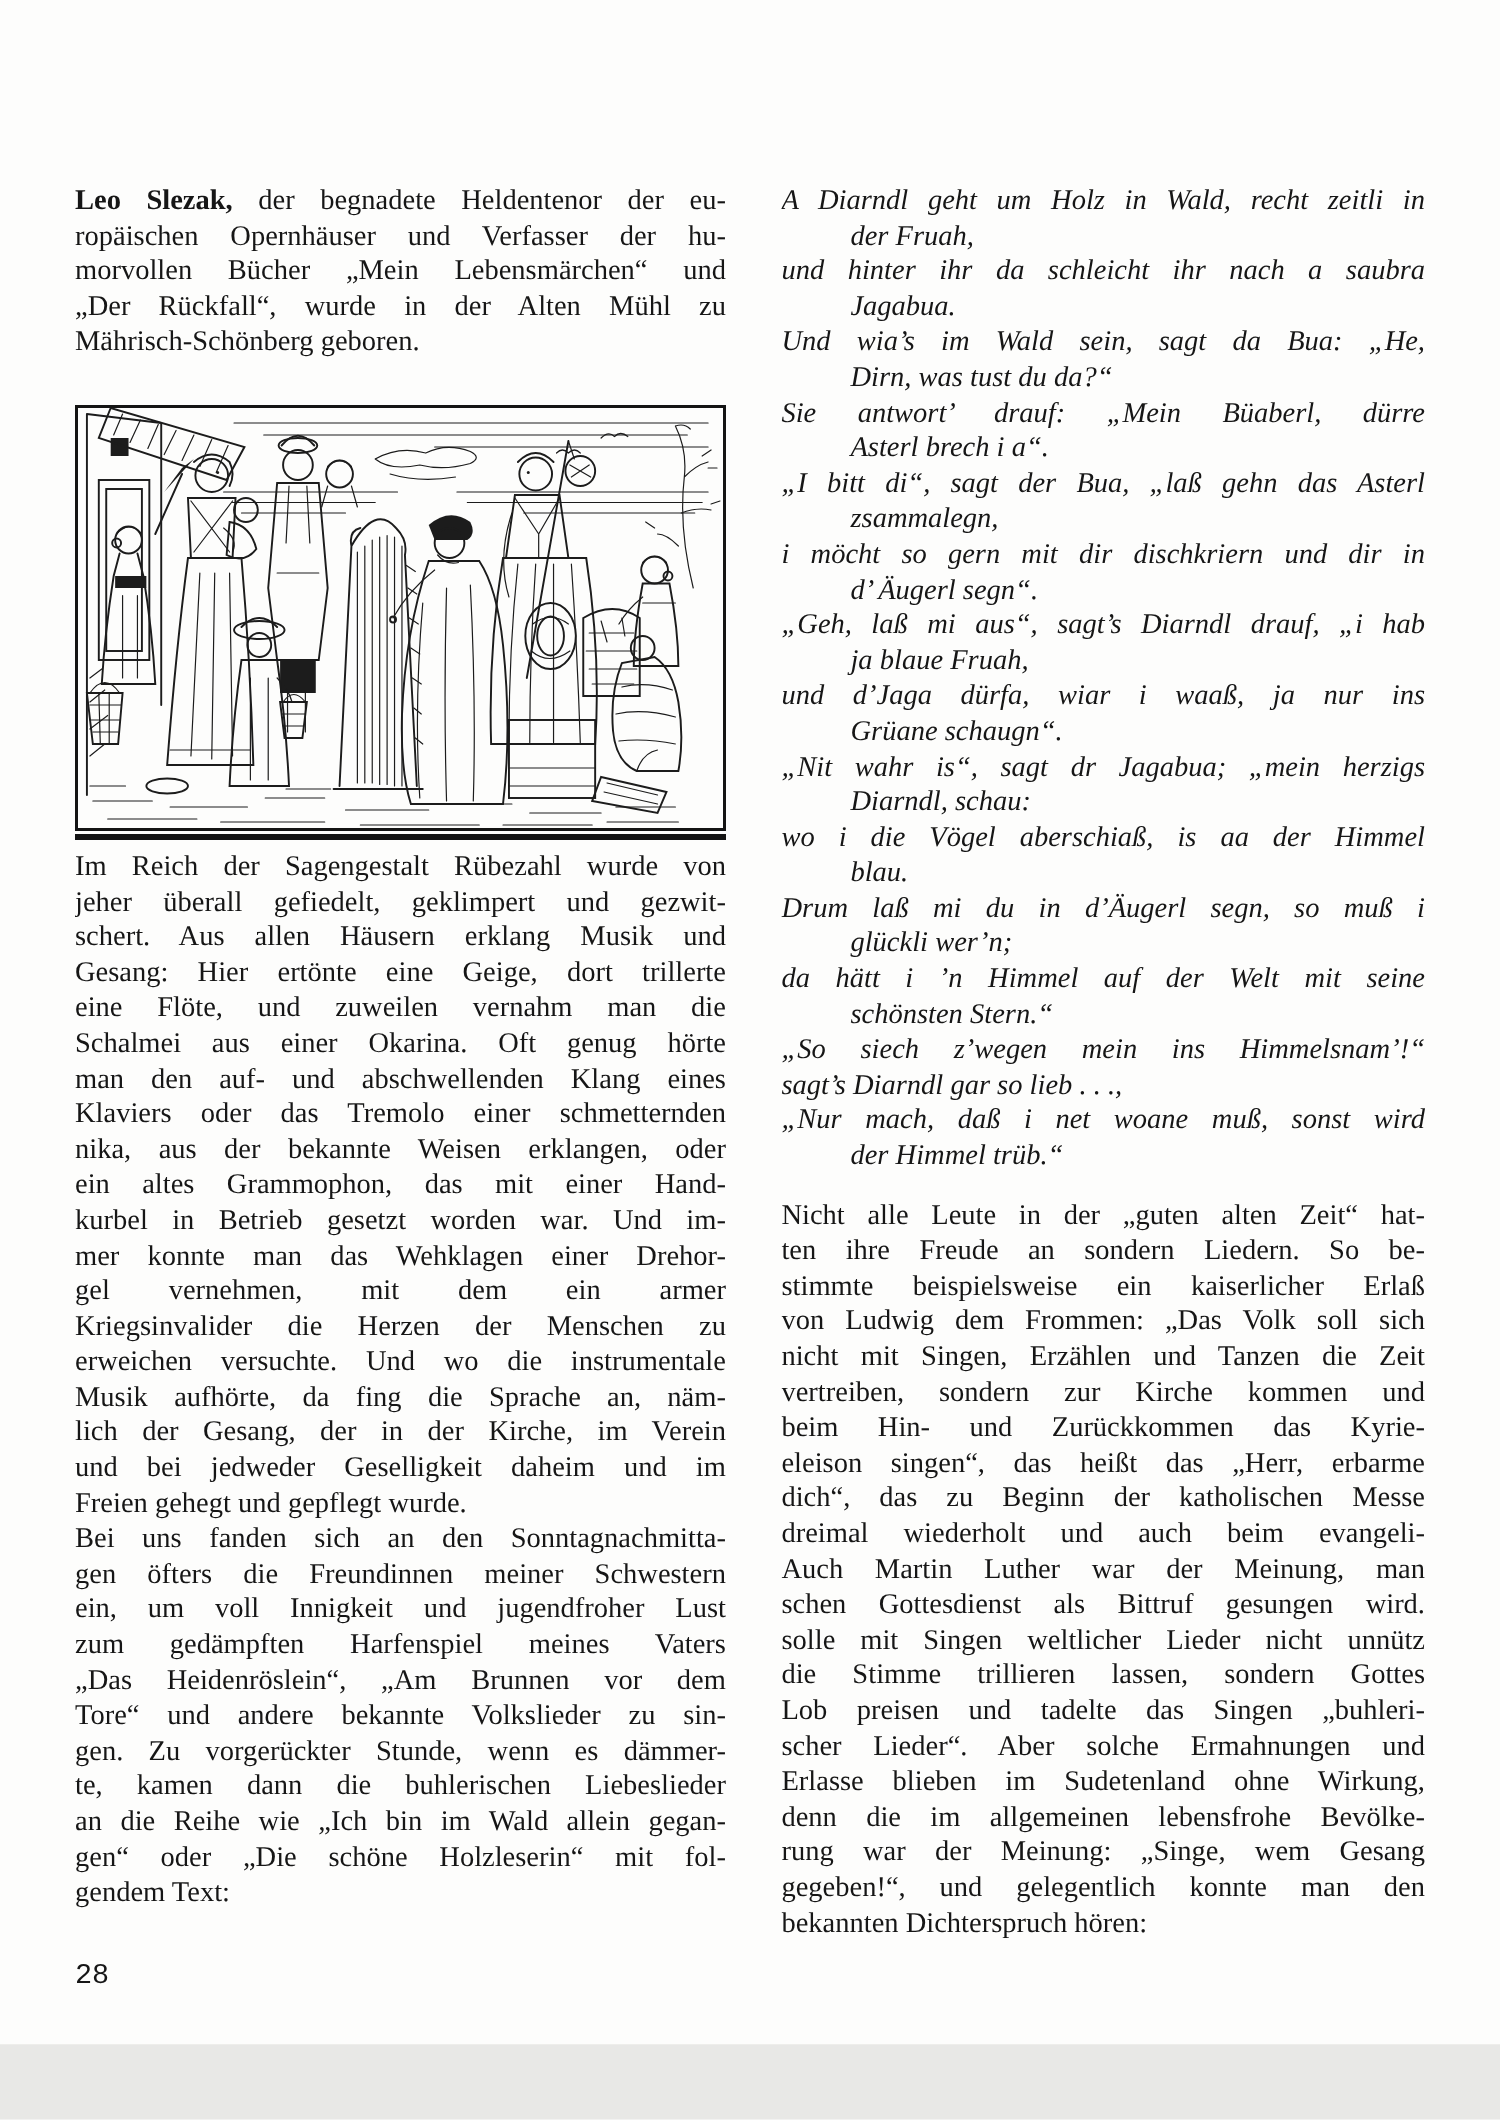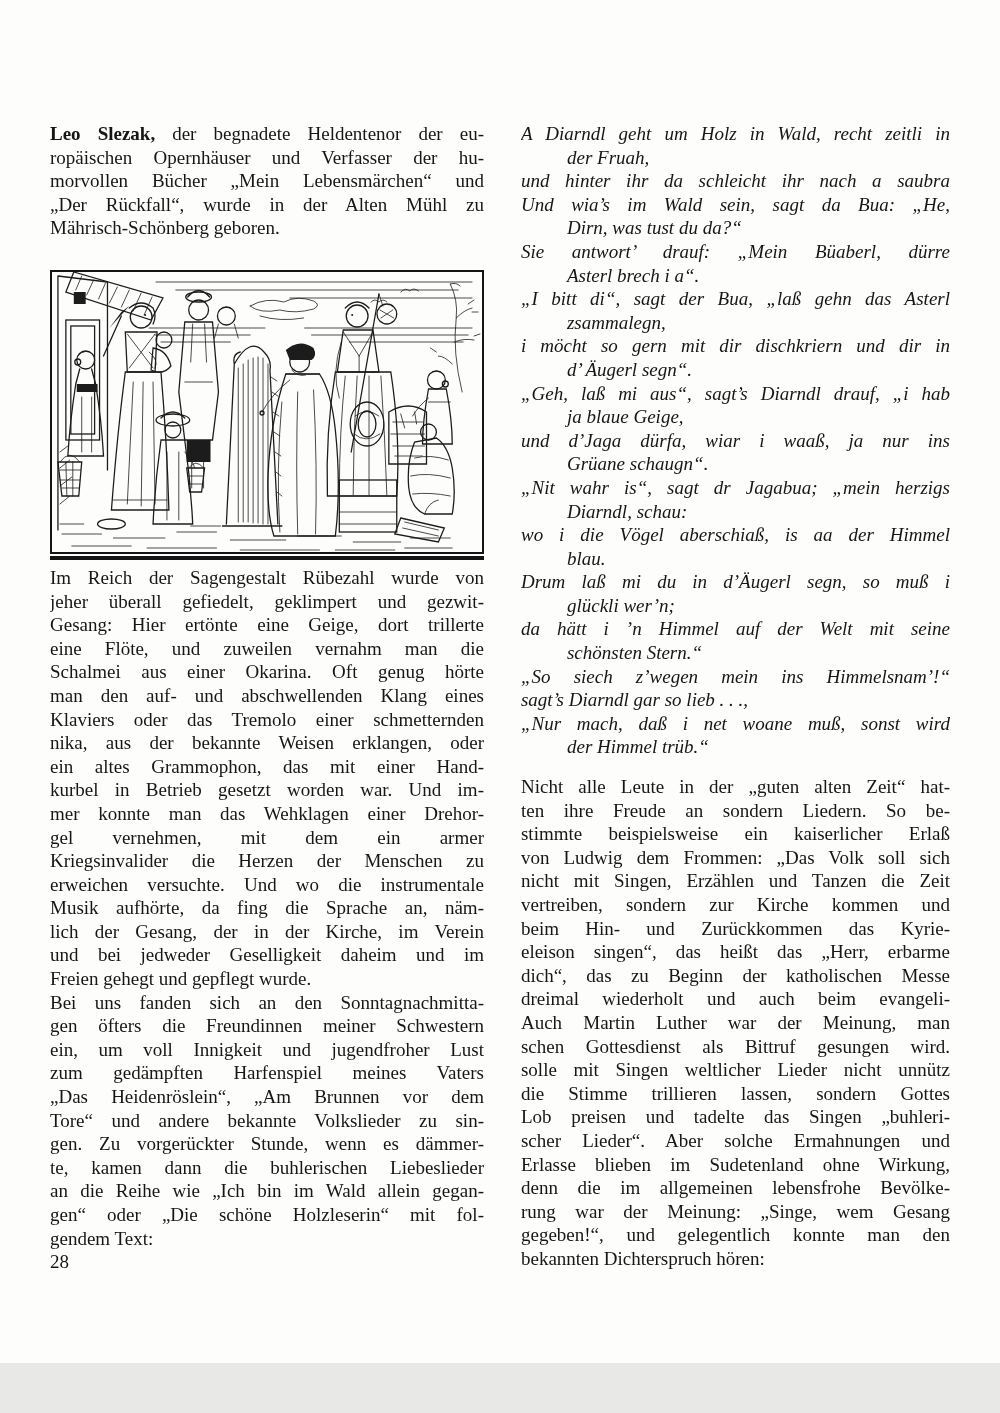--- a/index.html
+++ b/index.html
@@ -40,21 +40,21 @@
     background:#fdfdfc;
   }
   .fig-frame svg{display:block;width:100%;height:280px;}
   .fig-rule{
     height:4px;
     background:#141414;
     margin-top:2px;
   }
   .para.after-figure{margin-top:6px;}
   .para.after-poem{margin-top:16px;}
-  .pageno{margin-top:0;}
+  .pageno{margin-top:32px;font-family:Liberation Mono, monospace;}
   svg .ln{stroke:#1c1c1c;stroke-width:1.3;fill:none;stroke-linecap:round;}
   svg .thin{stroke:#1c1c1c;stroke-width:0.8;fill:none;stroke-linecap:round;}
   svg .dark{fill:#1c1c1c;stroke:none;}
 </style>
 </head>
 <body>
 
 <div class="page">
   <div class="columns">
 
@@ -178,20 +178,21 @@
             <path class="thin" d="M356,250 l34,8 M354,256 l36,8"></path>
           </svg>
         </div>
         <div class="fig-rule"></div>
       </figure>
 
       <div class="para after-figure">
         <div>
             <div class="line j">Im Reich der Sagengestalt Rübezahl wurde von</div>
             <div class="line j">jeher überall gefiedelt, geklimpert und gezwit-</div>
+            <div class="line j">schert. Aus allen Häusern erklang Musik und</div>
             <div class="line j">Gesang: Hier ertönte eine Geige, dort trillerte</div>
             <div class="line j">eine Flöte, und zuweilen vernahm man die</div>
             <div class="line j">Schalmei aus einer Okarina. Oft genug hörte</div>
             <div class="line j">man den auf- und abschwellenden Klang eines</div>
             <div class="line j">Klaviers oder das Tremolo einer schmetternden</div>
             <div class="line j">nika, aus der bekannte Weisen erklangen, oder</div>
             <div class="line j">ein altes Grammophon, das mit einer Hand-</div>
             <div class="line j">kurbel in Betrieb gesetzt worden war. Und im-</div>
             <div class="line j">mer konnte man das Wehklagen einer Drehor-</div>
             <div class="line j">gel vernehmen, mit dem ein armer</div>
@@ -223,30 +224,31 @@
       <div class="pageno">28</div>
     </div>
 
     <div class="col right">
 
       <div class="poem">
         <div>
             <div class="line j">A Diarndl geht um Holz in Wald, recht zeitli in</div>
             <div class="line ind">der Fruah,</div>
             <div class="line j">und hinter ihr da schleicht ihr nach a saubra</div>
+            <div class="line ind">Jagabua.</div>
             <div class="line j">Und wia’s im Wald sein, sagt da Bua: „He,</div>
             <div class="line ind">Dirn, was tust du da?“</div>
             <div class="line j">Sie antwort’ drauf: „Mein Büaberl, dürre</div>
             <div class="line ind">Asterl brech i a“.</div>
             <div class="line j">„I bitt di“, sagt der Bua, „laß gehn das Asterl</div>
             <div class="line ind">zsammalegn,</div>
             <div class="line j">i möcht so gern mit dir dischkriern und dir in</div>
             <div class="line ind">d’ Äugerl segn“.</div>
             <div class="line j">„Geh, laß mi aus“, sagt’s Diarndl drauf, „i hab</div>
-            <div class="line ind">ja blaue Geige,</div>
+            <div class="line ind">ja blaue Fruah,</div>
             <div class="line j">und d’Jaga dürfa, wiar i waaß, ja nur ins</div>
             <div class="line ind">Grüane schaugn“.</div>
             <div class="line j">„Nit wahr is“, sagt dr Jagabua; „mein herzigs</div>
             <div class="line ind">Diarndl, schau:</div>
             <div class="line j">wo i die Vögel aberschiaß, is aa der Himmel</div>
             <div class="line ind">blau.</div>
             <div class="line j">Drum laß mi du in d’Äugerl segn, so muß i</div>
             <div class="line ind">glückli wer’n;</div>
             <div class="line j">da hätt i ’n Himmel auf der Welt mit seine</div>
             <div class="line ind">schönsten Stern.“</div>

